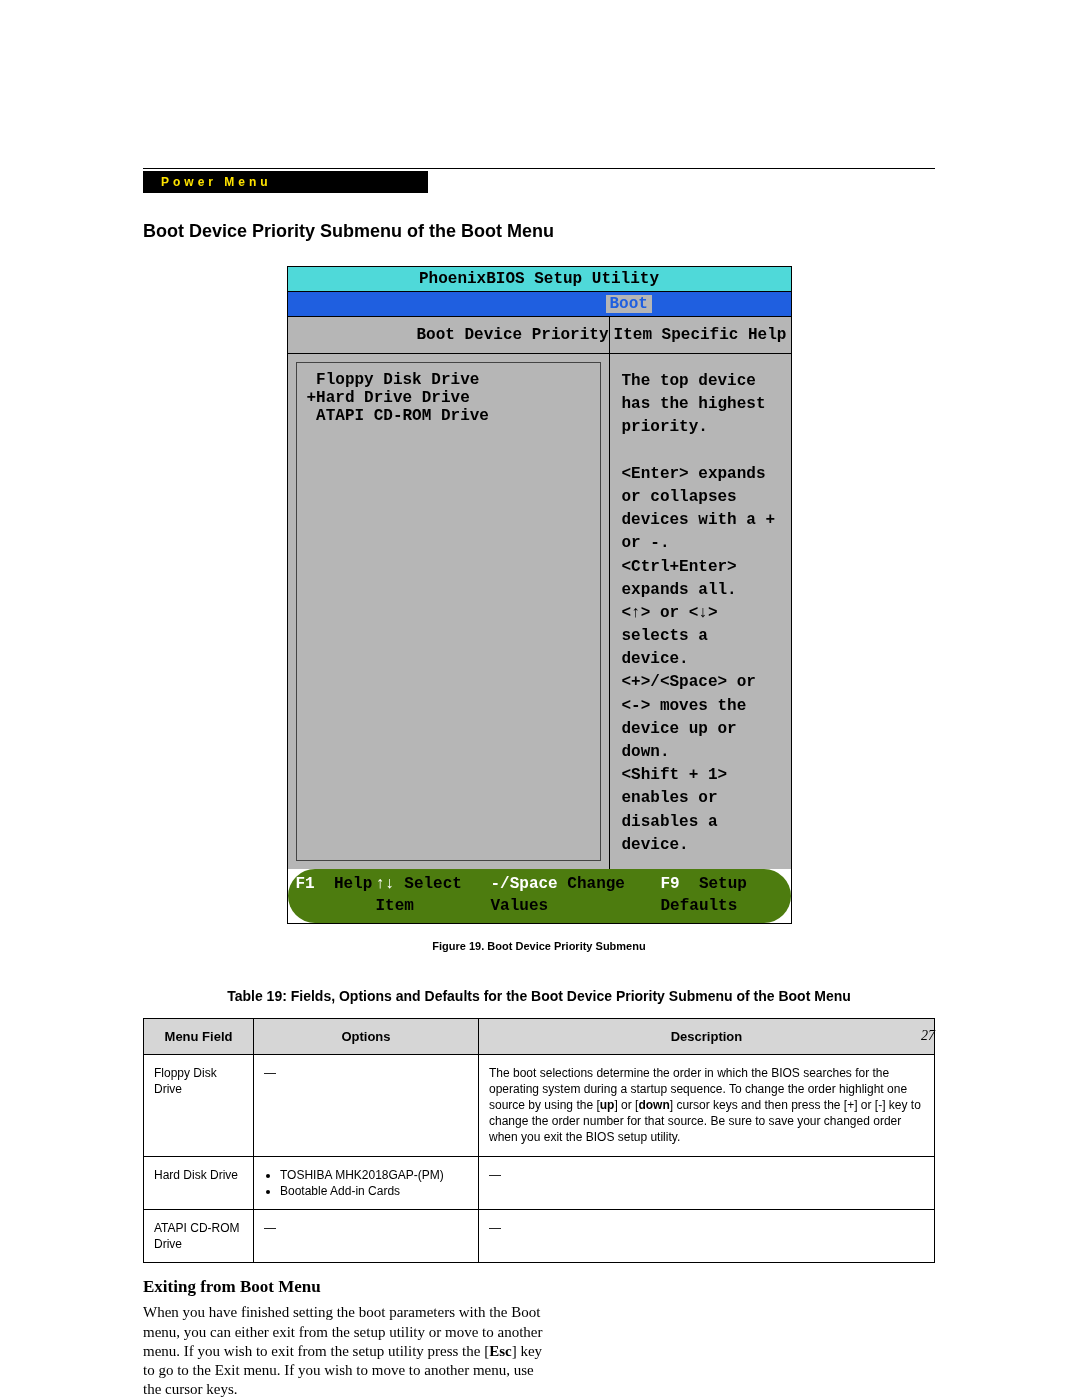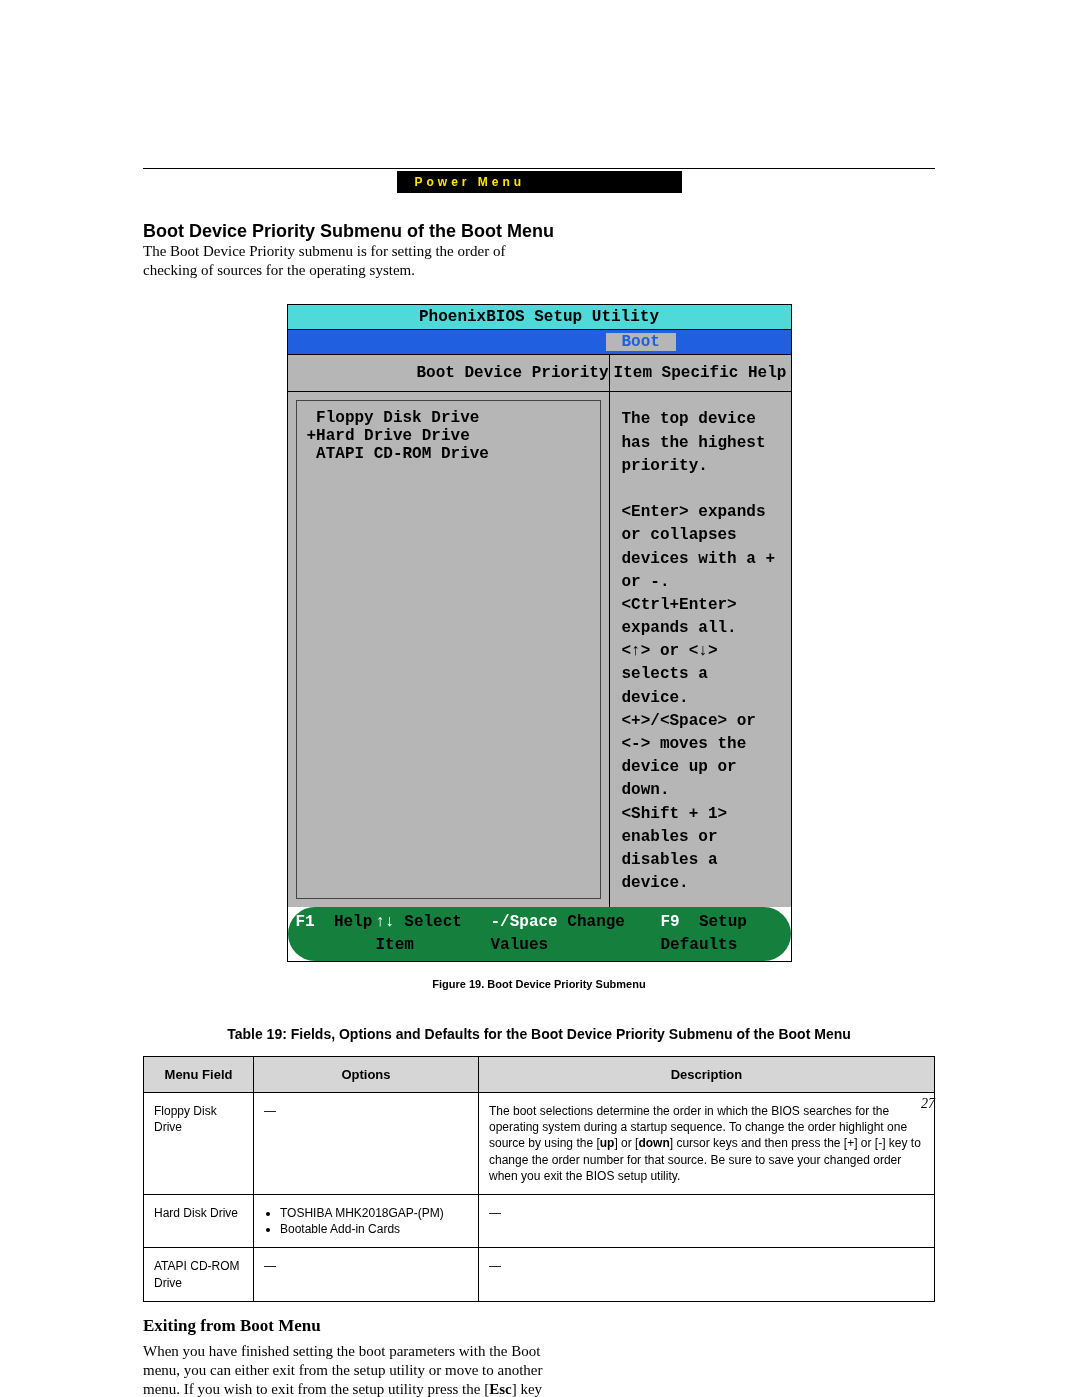--- a/index.html
+++ b/index.html
@@ -18,21 +18,21 @@
     width: 792px;
   }
   .topline {
     border-top: 1px solid #000;
     width: 100%;
     height: 0;
     margin-bottom: 2px;
   }
   .header-band {
     display: flex;
-    justify-content: center;
+    justify-content: flex-start;
   }
   .power-label {
     background: #000;
     color: #ffe400;
     font-family: Arial, Helvetica, sans-serif;
     font-weight: bold;
     letter-spacing: 4px;
     font-size: 12px;
     padding: 4px 60px 4px 18px;
     min-width: 285px;
@@ -78,21 +78,21 @@
     background: #1f5fe0;
     color: #fff;
     padding: 3px 0;
     border-bottom: 1px solid #000;
     position: relative;
   }
   .bios .menubar .boot-tab {
     display: inline-block;
     background: #b6b6b6;
     color: #1f5fe0;
-    padding: 0 16px;
+    padding: 0 4px;
     margin-left: 318px;
   }
   .bios .pane-row {
     display: flex;
     border-bottom: 1px solid #000;
     background: #b6b6b6;
   }
   .bios .pane-left-head {
     width: 322px;
     border-right: 1px solid #000;
@@ -120,21 +120,21 @@
     border: 1px solid #444;
     padding: 8px 10px;
   }
   .bios .content-left-inner div { white-space: pre; }
   .bios .content-right {
     flex: 1;
     padding: 16px 12px 12px 12px;
     line-height: 1.45;
   }
   .bios .footer {
-    background: #15803d;
+    background: #4d7c0f;
     color: #fff;
     padding: 4px 8px 5px 8px;
     line-height: 1.4;
     border-radius: 31px;
   }
   .bios .footer .fk { color: #ffffff; }
   .bios .footer .kylabel { color: #000; font-weight: bold; }
   .bios .footer-row { display: flex; }
   .bios .footer-col1 { width: 80px; }
   .bios .footer-col2 { width: 115px; }
@@ -174,36 +174,35 @@
     padding: 10px 10px;
     vertical-align: top;
     line-height: 1.35;
   }
   table.fields td ul { list-style: disc; padding-left: 16px; }
   .col-menu { width: 110px; }
   .col-opts { width: 225px; }
   .pagenum {
     position: absolute;
     right: 145px;
-    top: 1096px;
+    top: 1028px;
     font-style: italic;
     font-size: 14px;
   }
 </style>
 </head>
 <body>
 
 <div class="page">
   <div class="topline"></div>
   <div class="header-band">
     <div class="power-label">Power Menu</div>
   </div>
 
   <h2 class="section">Boot Device Priority Submenu of the Boot Menu</h2>
-  <p class="body">The Boot Device Priority submenu is for setting the order of checking of sources for the operating system.</p>
 
   <div class="bios-container">
     <div class="bios">
       <div class="titlebar">PhoenixBIOS Setup Utility</div>
       <div class="menubar">
         <span class="boot-tab">Boot</span>
       </div>
       <div class="pane-row">
         <div class="pane-left-head">Boot Device Priority</div>
         <div class="pane-right-head">Item Specific Help</div>

